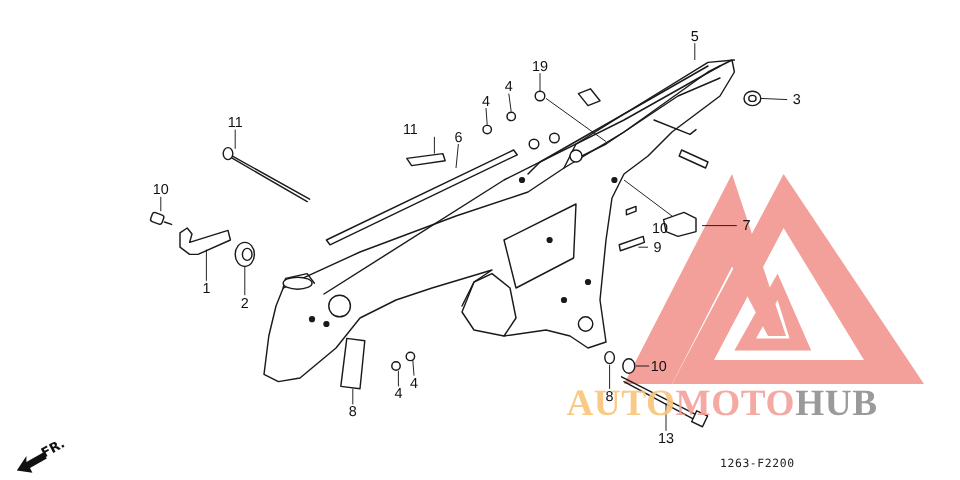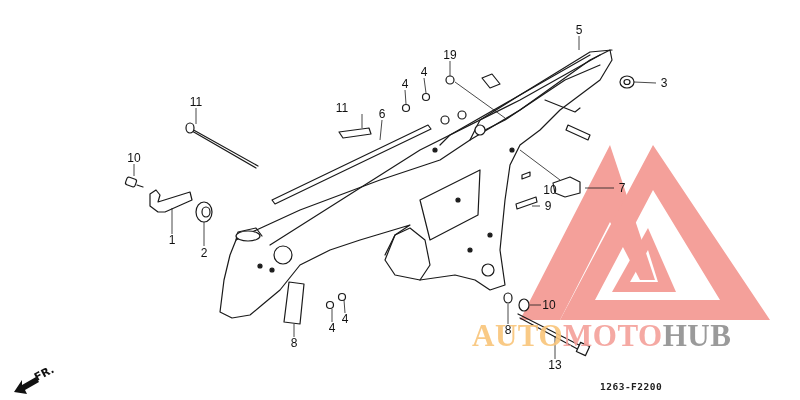--- a/index.html
+++ b/index.html
@@ -1,19 +1,19 @@
 <!DOCTYPE html>
 <html><head>
 <meta charset="utf-8">
 <style>
   html, body { margin: 0; padding: 0; background: #ffffff; }
   body { width: 800px; height: 400px; position: relative; overflow: hidden; font-family: "Liberation Sans", sans-serif; }
   #canvas { position: absolute; left: 0; top: 0; width: 800px; height: 400px; }
   .lbl { position: absolute; font-family: "Liberation Sans", sans-serif; font-size: 12px; color: #111; line-height: 12px; transform: translate(-50%, -50%); white-space: nowrap; }
-  .code { position: absolute; left: 600px; top: 381px; font-family: "DejaVu Sans Mono", monospace; font-size: 9.5px; font-weight: bold; color: #222; letter-spacing: 0.5px; }
+  .code { position: absolute; left: 600px; top: 381px; font-family: "DejaVu Sans Mono", monospace; font-size: 9.5px; font-weight: normal; color: #222; letter-spacing: 0.5px; }
   .fr { position: absolute; left: 34px; top: 367px; font-family: "DejaVu Sans", sans-serif; font-size: 11px; font-weight: bold; color: #111; transform: rotate(-28deg); }
   .wm-text { position: absolute; left: 472px; top: 318px; font-family: Liberation Serif, serif; font-weight: bold; font-size: 31px; letter-spacing: 0.5px; line-height: 36px; white-space: nowrap; text-align: center; }
   .wm-text span { display: inline-block; }
 </style>
 </head>
 <body>
 
 <svg id="canvas" viewBox="0 0 800 400" xmlns="http://www.w3.org/2000/svg">
 
   <g fill="#f4a09a">

